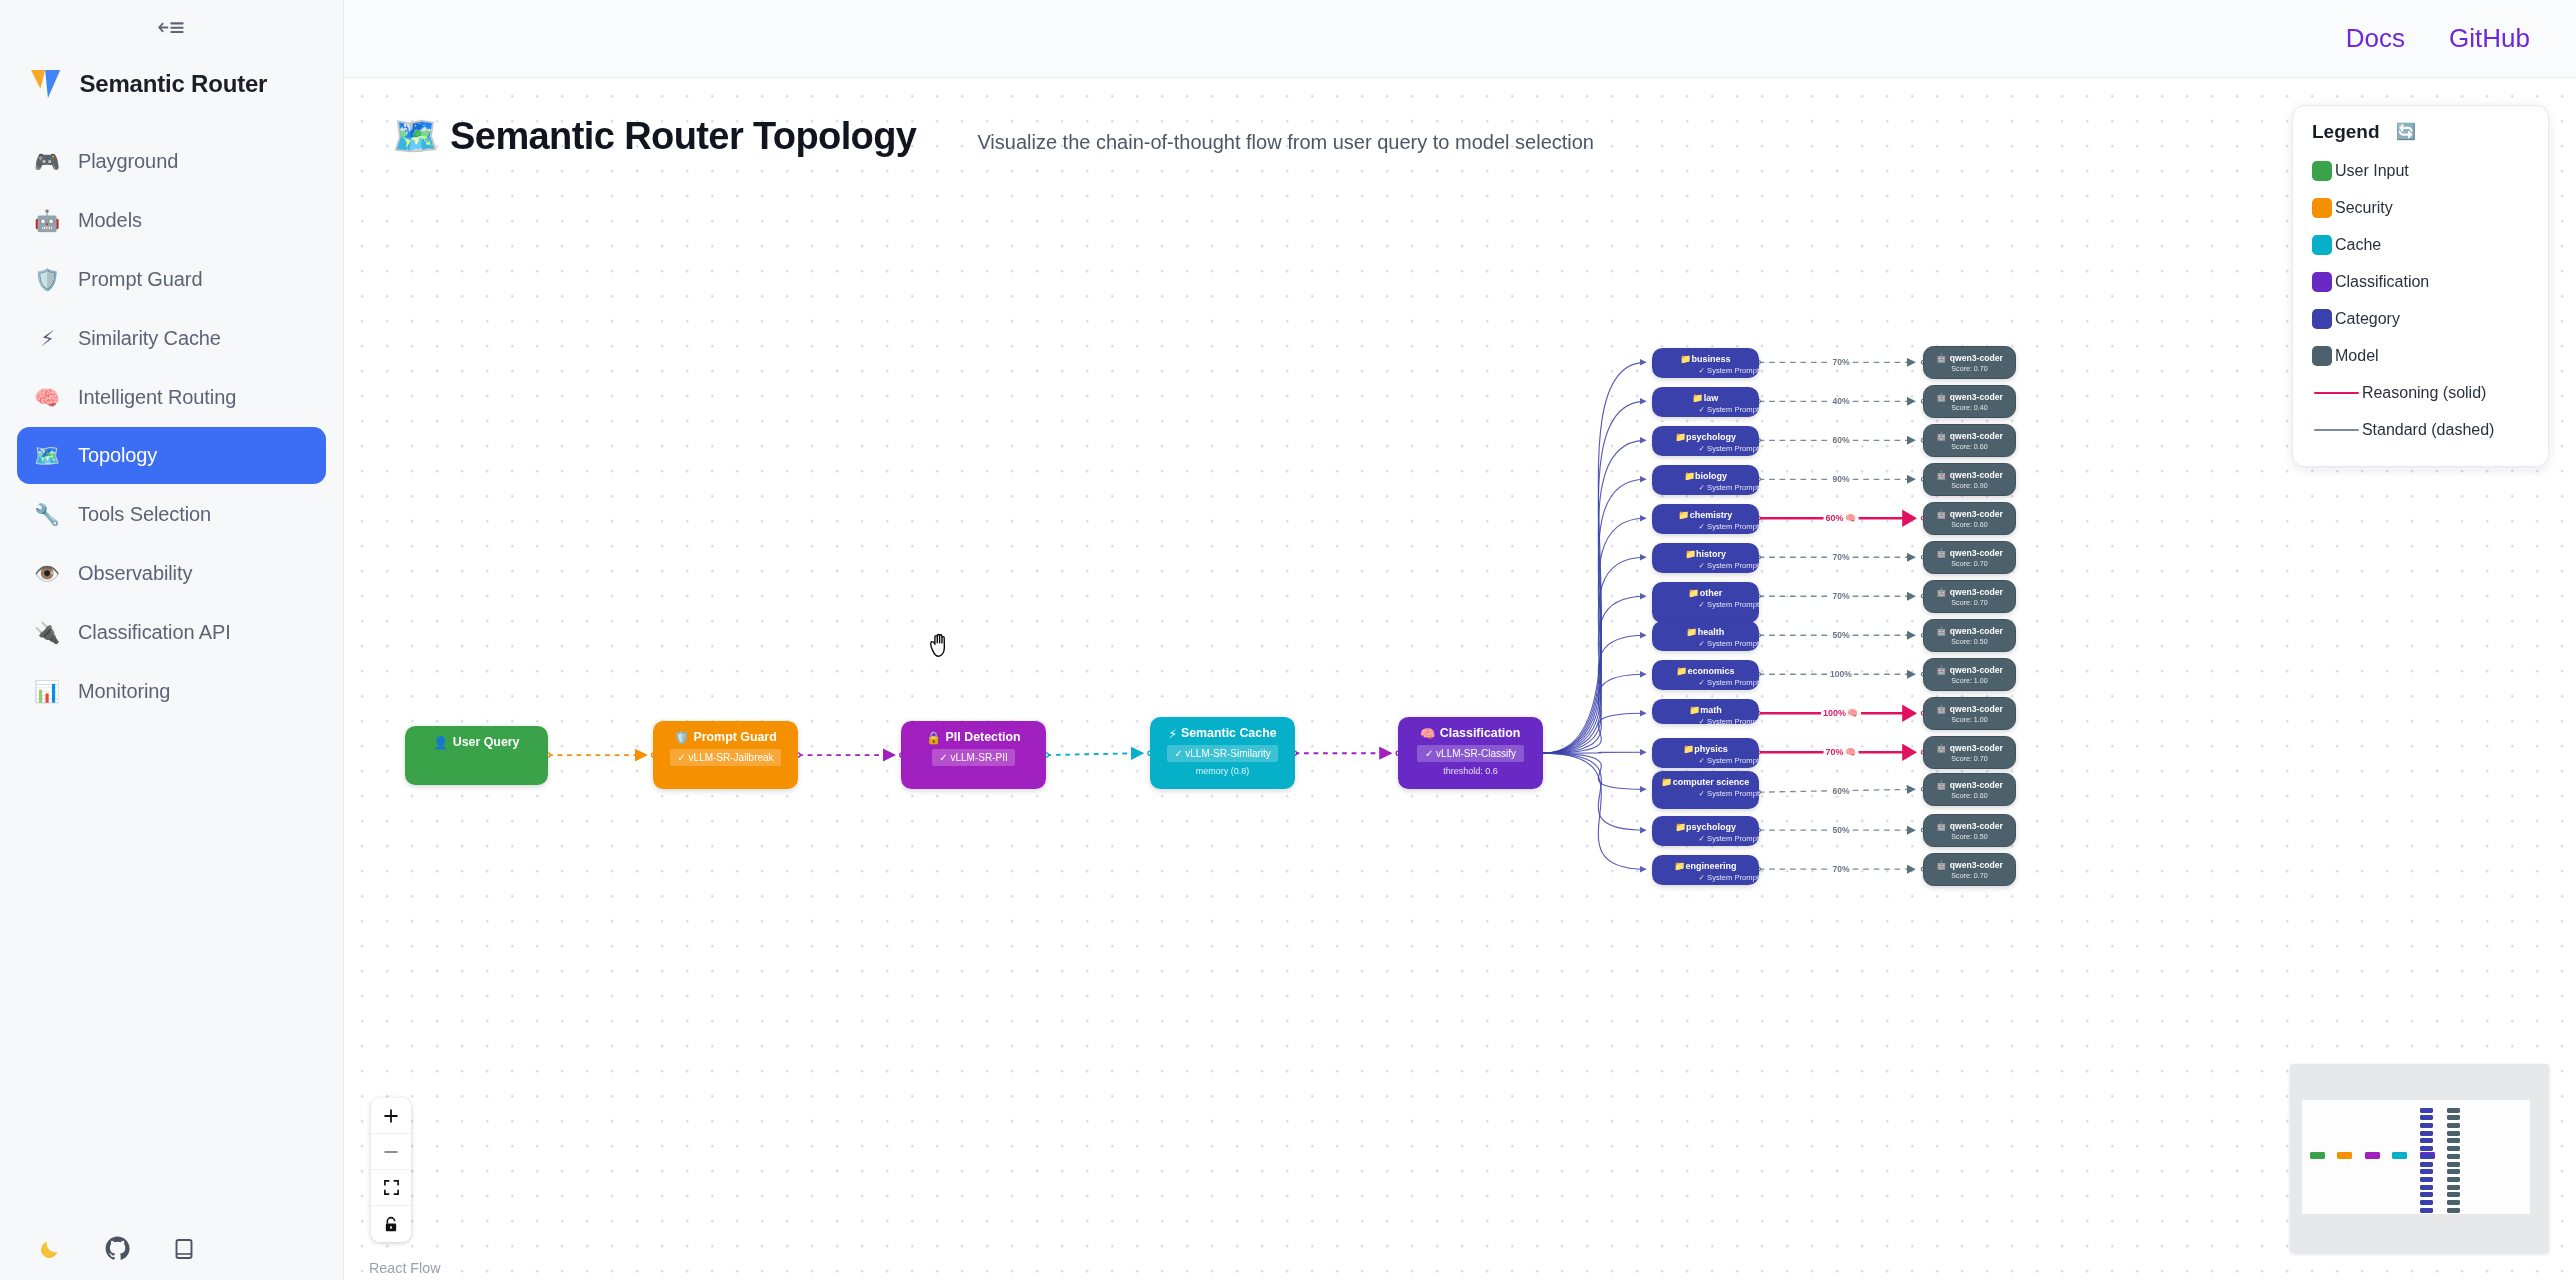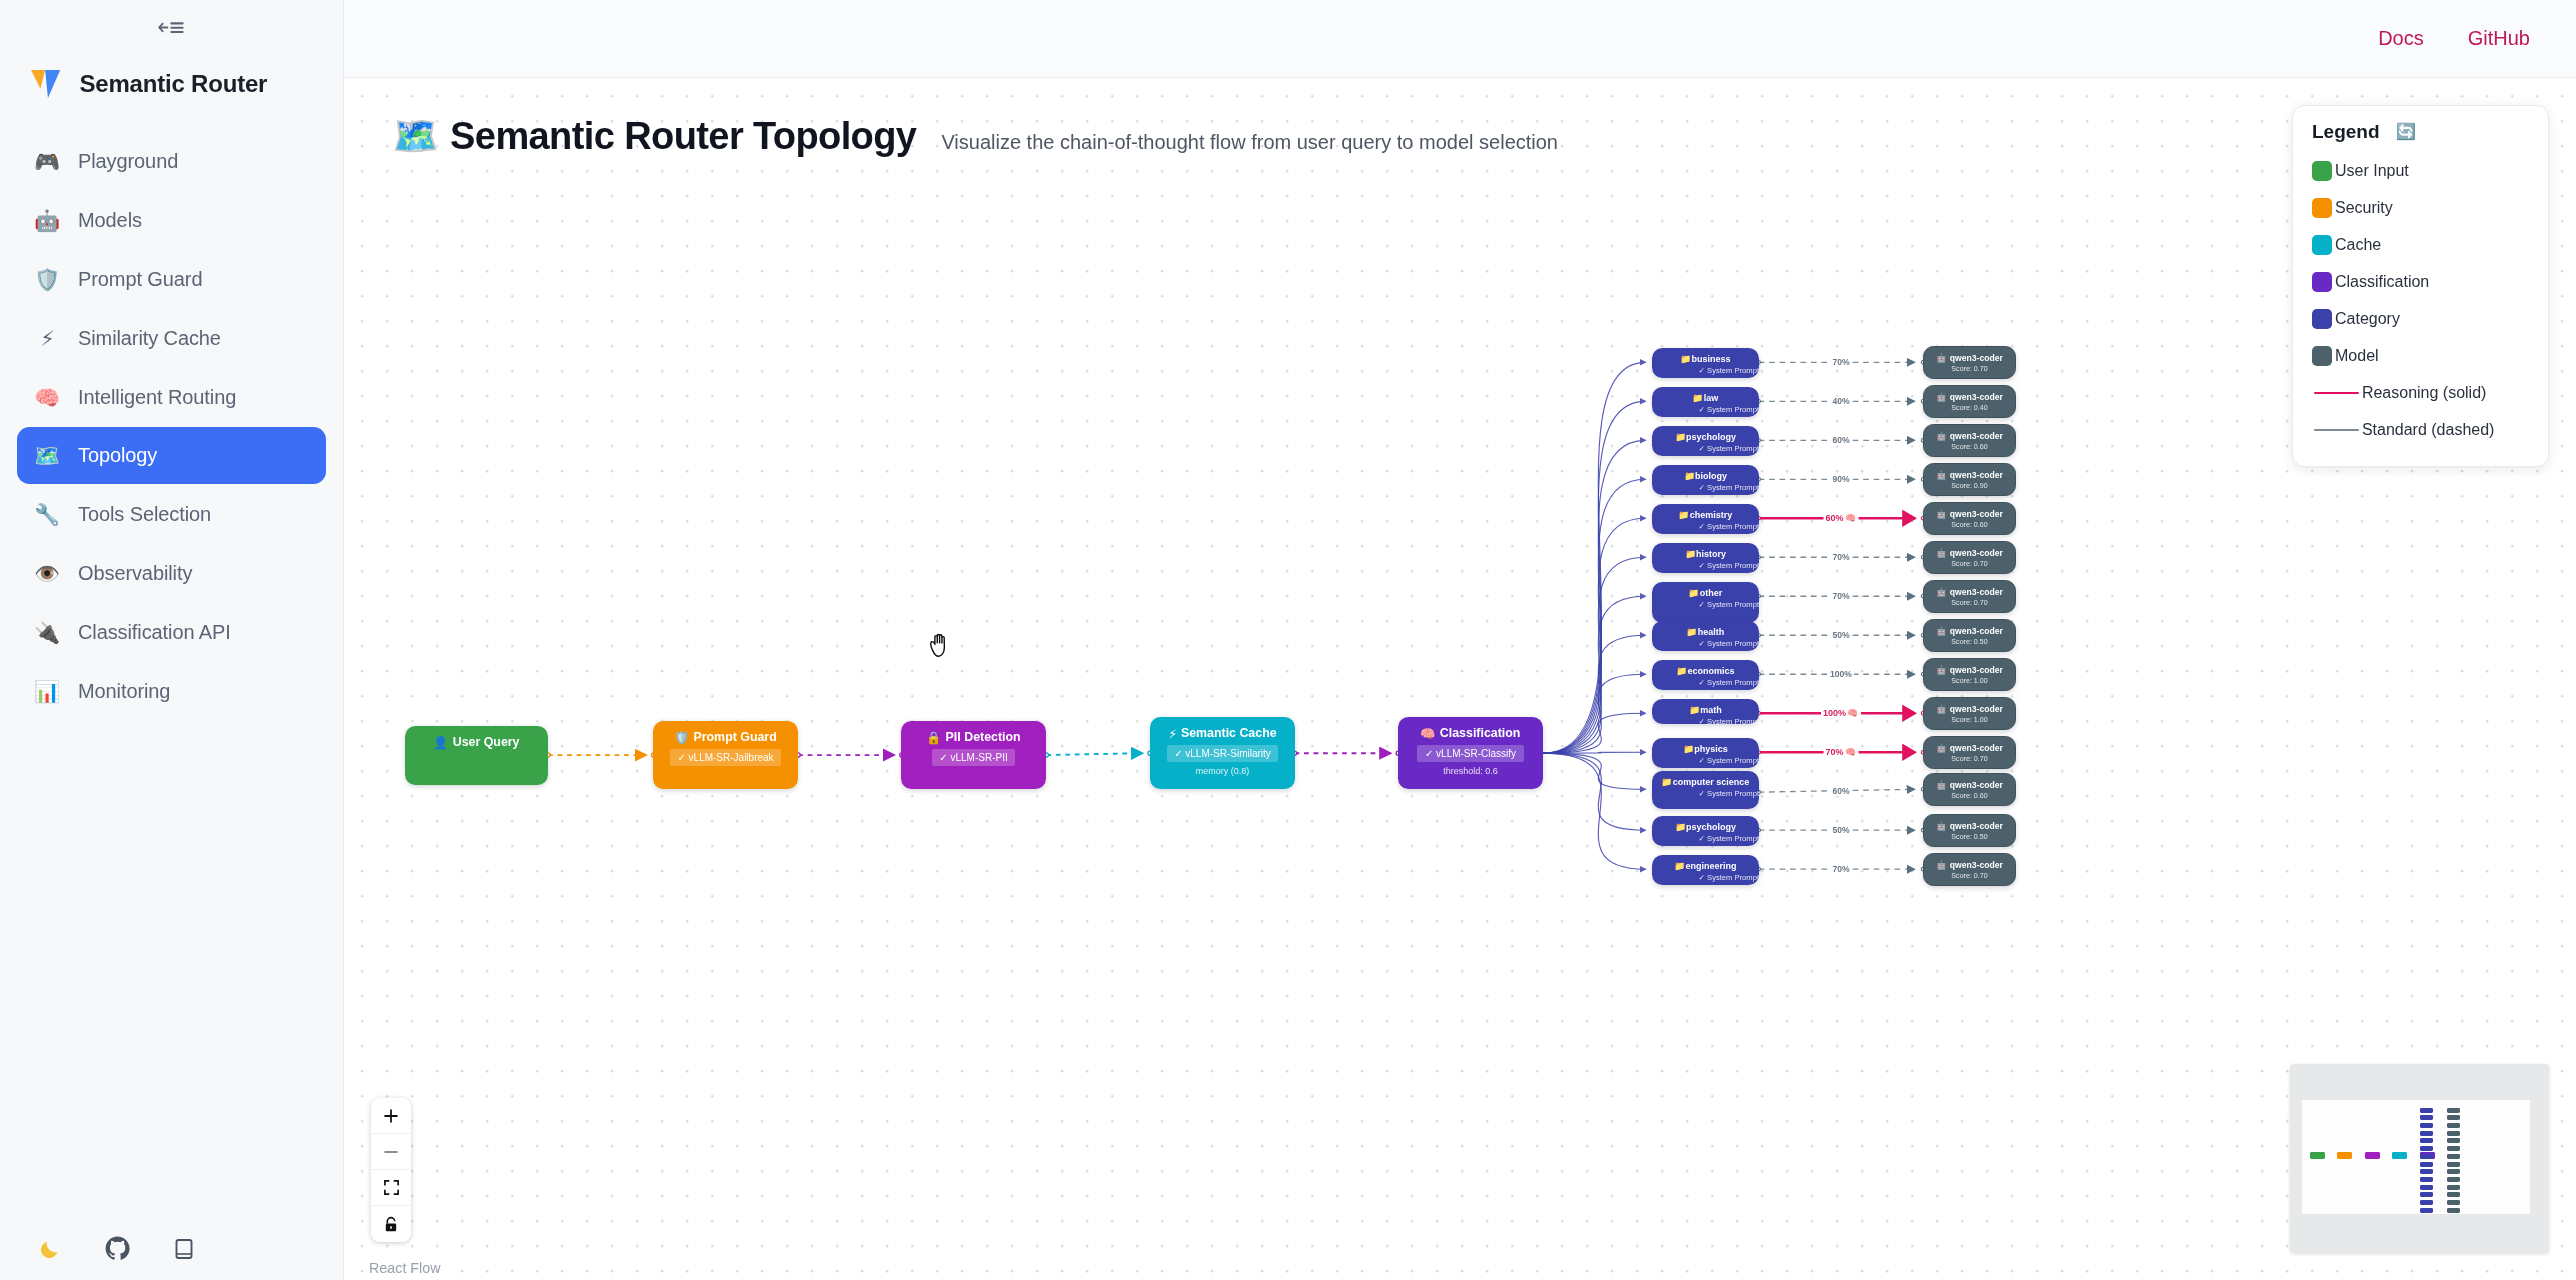--- a/index.html
+++ b/index.html
@@ -43,25 +43,25 @@
   }
   .sidebar-footer .fico { cursor: pointer; line-height: 1; display:flex; align-items:center; }
 
   
   #main { flex: 1; position: relative; height: 1280px; background: #ffffff; }
   #topbar {
     height: 78px; background: #fafbfc; border-bottom: 1px solid #eceef1;
     display: flex; align-items: center; justify-content: flex-end;
     padding-right: 46px; gap: 44px;
   }
-  .topbar-link { font-size: 20px; color: #be185d; cursor: pointer; }
+  .topbar-link { font-size: 26px; color: #6d28d9; cursor: pointer; }
 
   .page-head { display: flex; align-items: baseline; gap: 25px; padding: 36px 0 0 48px; }
   .page-title { font-size: 38px; font-weight: 700; color: #111520; display: flex; align-items: center; gap: 11.4px; letter-spacing: -0.6px;}
-  .page-sub { font-size: 20px; color: #4e5663; font-weight: 400; }
+  .page-sub { font-size: 20px; color: #4e5663; font-weight: 400; margin-left: 36px; }
 
   
   #canvas {
     position: absolute; left: 0; top: 78px; right: 0; bottom: 0;
     background-color: #ffffff;
     background-image: radial-gradient(circle, #d3d6dd 1px, transparent 1.1px);
     background-size: 25px 25px; background-position: 5.7px 5.7px;
     overflow: hidden; cursor: grab;
   }
   #flowlayer { position: absolute; inset: 0; }

